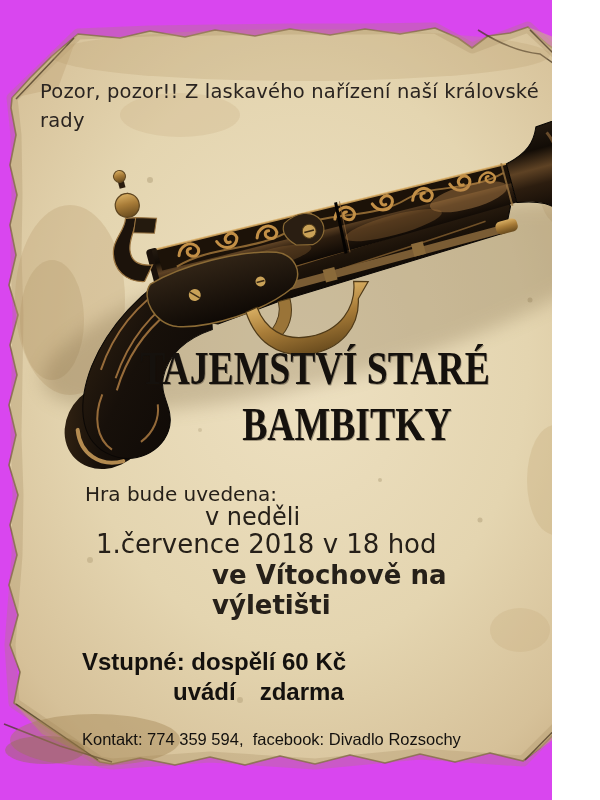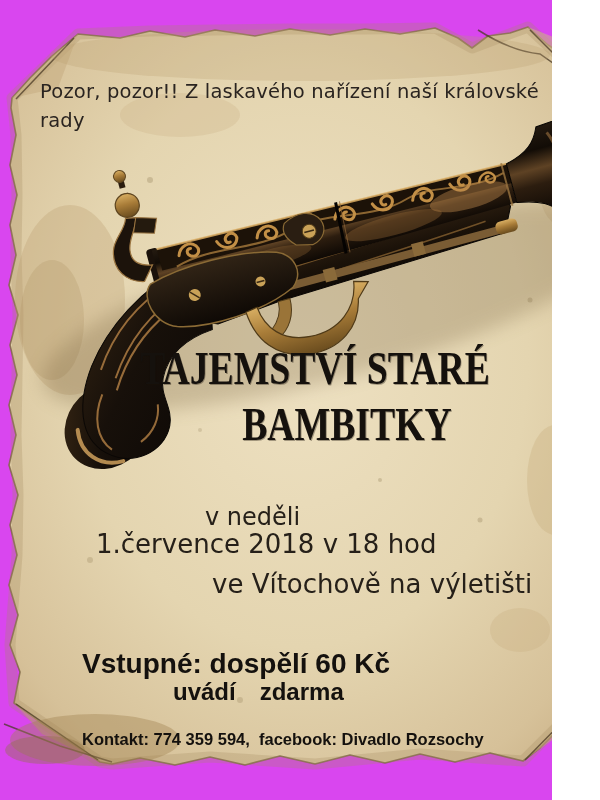--- a/index.html
+++ b/index.html
@@ -13,27 +13,27 @@
   .title-line{position:absolute;width:600px;text-align:center;
     font-family:"Liberation Serif","DejaVu Serif",serif;font-weight:700;
     font-size:46px;line-height:46px;color:#15110d;letter-spacing:0px;
     transform:scaleX(0.82);transform-origin:center;
     text-shadow:1px 1px 0 rgba(25,18,10,0.35);}
   .title1{left:15px;top:346px;}
   .title2{left:47px;top:402px;}
   .sched-head{left:85px;top:482px;font-size:20px;font-weight:500;}
   .sched-day{left:205px;top:503px;font-size:24px;font-weight:500;}
   .sched-date{left:84px;top:529px;font-size:26px;font-weight:500;margin-left:12px;}
-  .sched-venue{left:212px;top:560px;font-size:26px;font-weight:400;margin-top:9px;}
-  .price-adults{left:82px;top:648px;font-size:28px;font-weight:700;
+  .sched-venue{left:212px;top:560px;font-size:26px;font-weight:700;}
+  .price-adults{left:82px;top:648px;font-size:24px;font-weight:700;
     font-family:"Liberation Sans",sans-serif;color:#14110e;}
   .price-children{left:173px;top:678px;font-size:24px;font-weight:700;
     font-family:"Liberation Sans",sans-serif;color:#14110e;}
   .price-children .gap{margin-left:24px;}
-  .contact{left:82px;top:730px;font-size:16.5px;font-weight:700;white-space:pre;
+  .contact{left:82px;top:730px;font-size:16.5px;font-weight:400;white-space:pre;
     font-family:"Liberation Sans",sans-serif;color:#14110e;text-align:right;}
 </style>
 </head>
 <body>
 
 <div class="poster">
 
   <svg class="scene" width="600" height="800" viewBox="0 0 600 800">
     <defs>
       <radialGradient id="parchGrad" cx="50%" cy="45%" r="78%">
@@ -213,20 +213,21 @@
     </g>
   </svg>
 
   <div class="txt intro">
     <div>Pozor, pozor!! Z laskavého nařízení naší královské rady</div>
   </div>
 
   <div class="title-line title1">TAJEMSTVÍ STARÉ</div>
   <div class="title-line title2">BAMBITKY</div>
 
+  <div class="txt sched-head">Hra bude uvedena:</div>
   <div class="txt sched-day">v neděli</div>
   <div class="txt sched-date">1.července 2018 v 18 hod</div>
   <div class="txt sched-venue">ve Vítochově na výletišti</div>
 
   <div class="txt price-adults">Vstupné: dospělí 60 Kč</div>
   <div class="txt price-children">
     <span>uvádí</span><span class="gap">zdarma</span>
   </div>
 
   <div class="txt contact">Kontakt: 774 359 594,  facebook: Divadlo Rozsochy</div>

